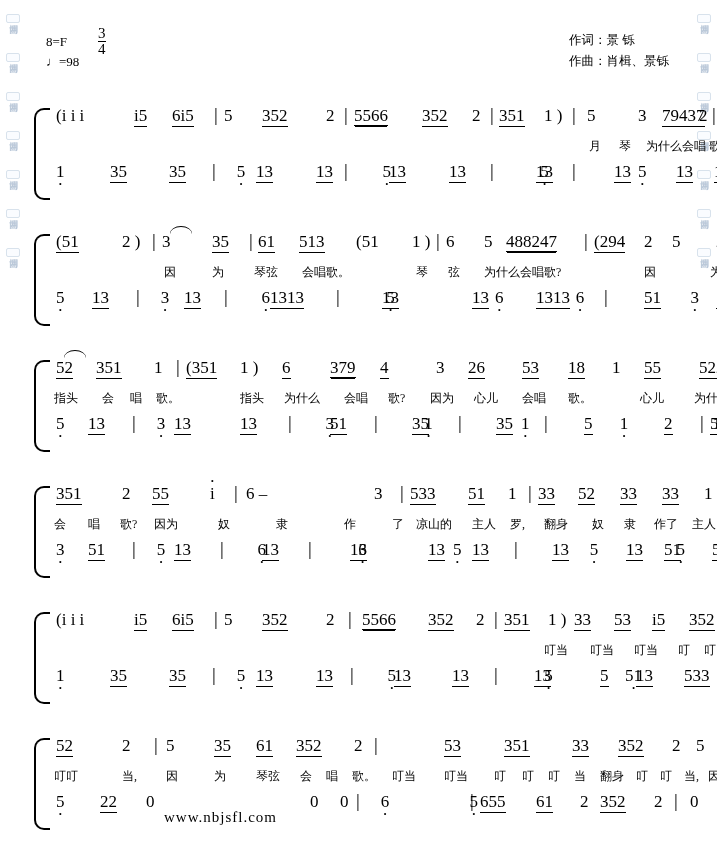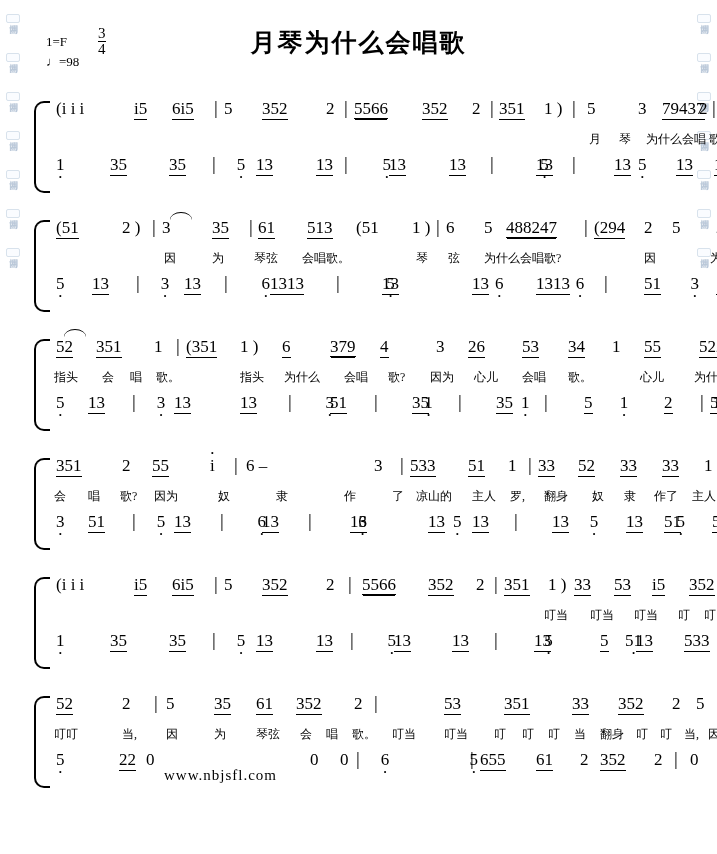--- a/index.html
+++ b/index.html
@@ -44,21 +44,21 @@
     position:absolute;left:0;right:0;top:26px;text-align:center;
     font-size:25px;font-weight:bold;font-family:"Liberation Serif", serif;
     letter-spacing:2px;
   }
   .credits{
     position:absolute;right:22px;top:30px;text-align:left;
     font-size:12.5px;line-height:1.7;
   }
   .system{
     position:relative;
-    margin:11px 0 6px 0;
+    margin:18px 0 6px 0;
     padding-left:18px;
     height:108px;
   }
   .brace{
     position:absolute;left:8px;top:4px;bottom:12px;width:14px;
     border:2px solid #000;border-right:none;
     border-top-left-radius:10px;border-bottom-left-radius:10px;
   }
   .staff-line{
     position:relative;height:30px;
@@ -123,30 +123,33 @@
   <div class="wm">词曲网</div>
   <div class="wm">词曲网</div>
   <div class="wm">词曲网</div>
   <div class="wm">词曲网</div>
 </div>
 
 <div class="sheet">
 
   <div class="header">
     <div class="keysig">
-      <span class="k1">1=F</span>
+      <span class="k1">8=F</span>
       <span class="meter">
         <span class="num">3</span>
         <span class="den">4</span>
       </span>
       <span class="tempo">
         <span>♩</span><span>=98</span>
       </span>
     </div>
-    <div class="title">月琴为什么会唱歌</div>
+    <div class="credits">
+      <div>作词：景  铄</div>
+      <div>作曲：肖楫、景铄</div>
+    </div>
   </div>
 
   <div class="system">
     <div class="brace"></div>
     <div class="row melody staff-line" style="height:34px;">
       <span class="tok" style="left:12px;top:2px;">(i i i</span>
       <span class="tok under1" style="left:90px;top:2px;">i5</span>
       <span class="tok under1" style="left:128px;top:2px;">6i5</span>
       <span class="tok bar" style="left:170px;top:0px;">|</span>
       <span class="tok" style="left:180px;top:2px;">5</span>
@@ -200,21 +203,21 @@
     <div class="brace"></div>
     <div class="row melody staff-line" style="height:34px;">
       <span class="tok under1" style="left:12px;top:2px;">(51</span>
       <span class="tok" style="left:78px;top:2px;">2 )</span>
       <span class="tok bar" style="left:108px;top:0px;">|</span>
       <div class="tie" style="left:126px;top:-4px;"></div>
       <span class="tok" style="left:118px;top:2px;">3</span>
       <span class="tok under1" style="left:168px;top:2px;">35</span>
       <span class="tok bar" style="left:205px;top:0px;">|</span>
       <span class="tok under1" style="left:214px;top:2px;">61</span>
-      <span class="tok under1" style="left:263px;top:2px;">513</span>
+      <span class="tok under1" style="left:255px;top:2px;">513</span>
       <span class="tok" style="left:312px;top:2px;">(51</span>
       <span class="tok" style="left:368px;top:2px;">1 )</span>
       <span class="tok bar" style="left:392px;top:0px;">|</span>
       <span class="tok" style="left:402px;top:2px;">6</span>
       <span class="tok" style="left:440px;top:2px;">5</span>
       <span class="tok under2" style="left:462px;top:2px;">488247</span>
       <span class="tok bar" style="left:540px;top:0px;">|</span>
       <span class="tok under1" style="left:550px;top:2px;">(294</span>
       <span class="tok" style="left:600px;top:2px;">2</span>
       <span class="tok" style="left:628px;top:2px;">5</span>
@@ -264,21 +267,21 @@
       <span class="tok" style="left:110px;top:2px;">1</span>
       <span class="tok bar" style="left:132px;top:0px;">|</span>
       <span class="tok under1" style="left:142px;top:2px;">(351</span>
       <span class="tok" style="left:196px;top:2px;">1 )</span>
       <span class="tok under1" style="left:238px;top:2px;">6</span>
       <span class="tok under2" style="left:286px;top:2px;">379</span>
       <span class="tok under1" style="left:336px;top:2px;">4</span>
       <span class="tok" style="left:392px;top:2px;">3</span>
       <span class="tok under1" style="left:424px;top:2px;">26</span>
       <span class="tok under1" style="left:478px;top:2px;">53</span>
-      <span class="tok under1" style="left:524px;top:2px;">34</span>
+      <span class="tok under1" style="left:524px;top:2px;">18</span>
       <span class="tok" style="left:568px;top:2px;">1</span>
       <span class="tok under1" style="left:600px;top:2px;">55</span>
       <span class="tok under1" style="left:655px;top:2px;">522</span>
     </div>
     <div class="row lyrics">
       <span class="tok" style="left:10px;">指头</span>
       <span class="tok" style="left:58px;">会</span>
       <span class="tok" style="left:86px;">唱</span>
       <span class="tok" style="left:112px;">歌。</span>
       <span class="tok" style="left:196px;">指头</span>
@@ -474,21 +477,21 @@
       <span class="tok" style="left:530px;">当</span>
       <span class="tok" style="left:556px;">翻身</span>
       <span class="tok" style="left:592px;">叮</span>
       <span class="tok" style="left:616px;">叮</span>
       <span class="tok" style="left:640px;">当,</span>
       <span class="tok" style="left:664px;">因</span>
 
     </div>
     <div class="row accomp staff-line" style="height:40px;margin-top:6px;">
       <span class="tok dotbelow" style="left:12px;">5</span>
-      <span class="tok under1" style="left:75px;">22</span>
+      <span class="tok under1" style="left:56px;">22</span>
       <span class="tok" style="left:102px;">0</span>
       <span class="tok" style="left:266px;">0</span>
       <span class="tok" style="left:296px;">0</span>
       <span class="tok bar" style="left:312px;top:-2px;">|</span>
       <span class="tok dotbelow" style="left:324px;">6</span>
       <span class="tok dotbelow" style="left:400px;">5</span>
       <span class="tok bar" style="left:426px;top:-2px;">|</span>
       <span class="tok under1" style="left:436px;">655</span>
       <span class="tok under1" style="left:492px;">61</span>
       <span class="tok" style="left:536px;">2</span>

